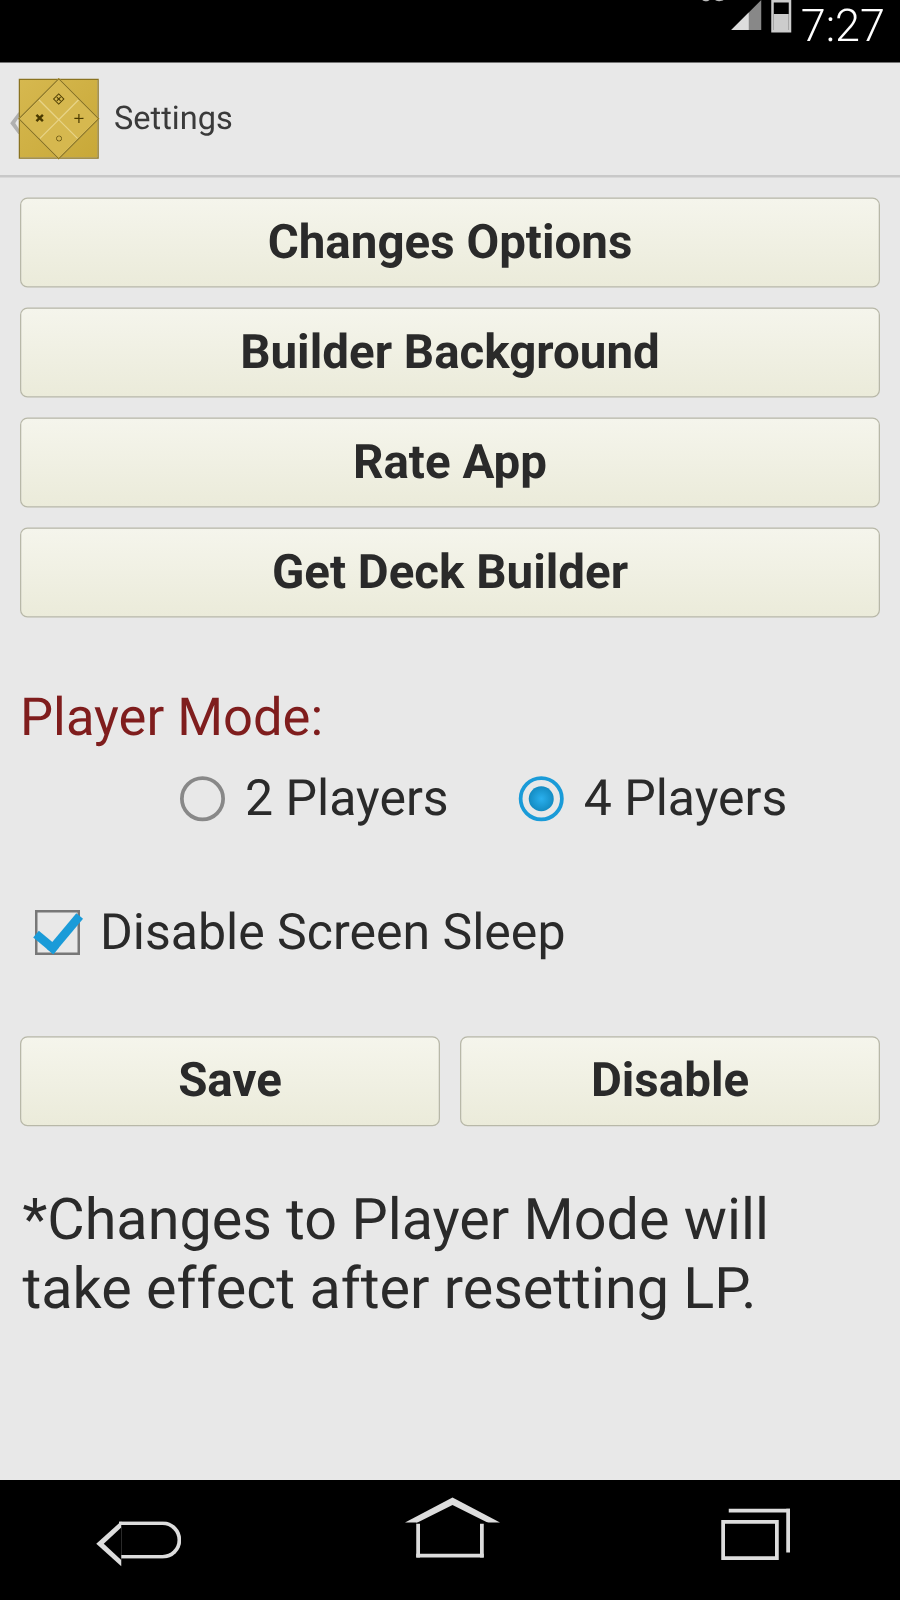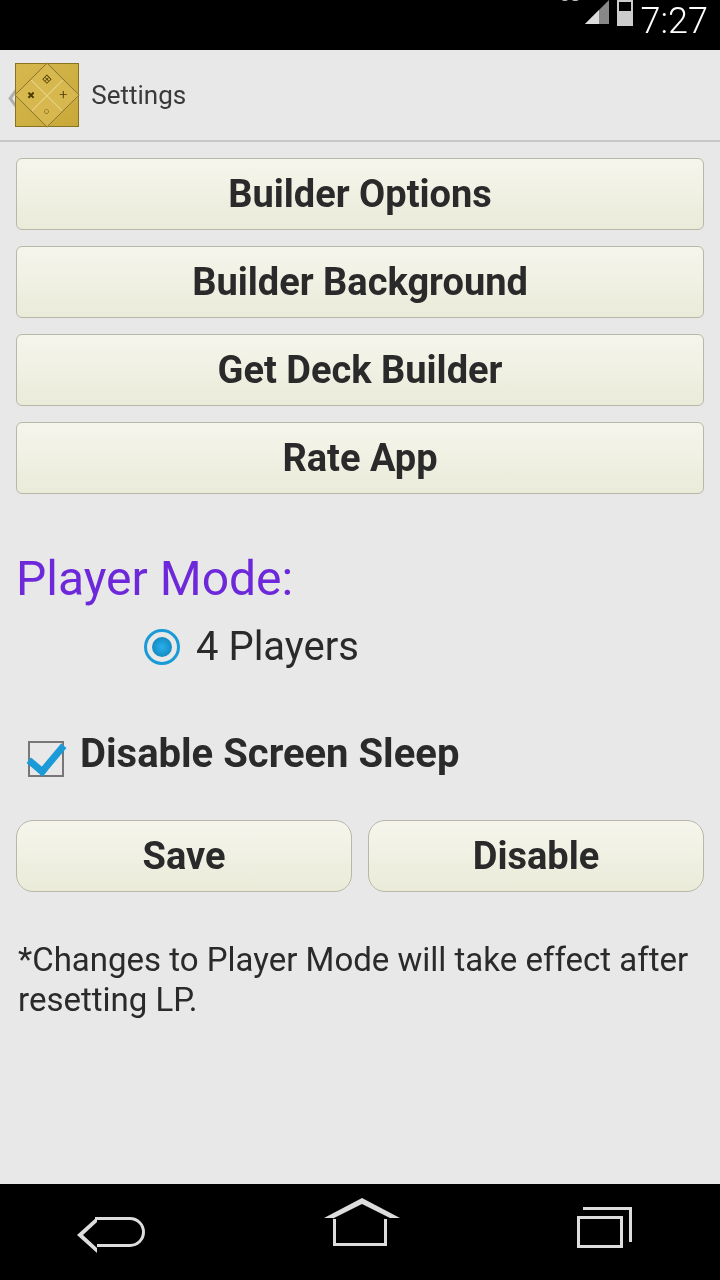--- a/index.html
+++ b/index.html
@@ -119,22 +119,22 @@
       margin-bottom: 16px;
       font-size: 38px;
       font-weight: bold;
       color: #2a2a2a;
       display: flex;
       align-items: center;
       justify-content: center;
       cursor: pointer;
     }
     .section-label {
-      font-size: 48px;
-      color: #6d28d9;
+      font-size: 42px;
+      color: #7f1d1d;
       margin: 40px 0 16px 0;
       padding-left: 0;
     }
     .radio-row {
       display: flex;
       gap: 56px;
       padding-left: 128px;
       align-items: center;
       margin-bottom: 60px;
     }
@@ -159,26 +159,25 @@
       width: 20px; height: 20px;
       border-radius: 50%;
       background: radial-gradient(circle, #2ab0ee, #0a7cb0);
       display: none;
     }
     .radio-outer.checked .radio-inner { display: block; }
     .radio-label { font-size: 40px; color: #2a2a2a; }
 
     .check-row {
       display: flex;
-      align-items: flex-end;
+      align-items: center;
       gap: 16px;
       padding-left: 12px;
-      margin-bottom: 43px;
+      margin-bottom: 60px;
       cursor: pointer;
-      font-weight: bold;
     }
     .check-box {
       width: 36px; height: 36px;
       border: 2px solid #777;
       position: relative;
     }
     .check-box.checked::after {
       content: '';
       position: absolute;
       left: 6px; top: -6px;
@@ -192,31 +191,31 @@
     .two-btn-row {
       display: flex;
       gap: 16px;
       margin-bottom: 48px;
     }
     .half-btn {
       flex: 1;
       height: 72px;
       background: linear-gradient(to bottom, #f5f5ec, #ebebda);
       border: 1px solid #b8b8a8;
-      border-radius: 17px;
+      border-radius: 6px;
       font-size: 38px;
       font-weight: bold;
       color: #2a2a2a;
       display: flex;
       align-items: center;
       justify-content: center;
       cursor: pointer;
     }
     .note {
-      font-size: 33px;
+      font-size: 46px;
       color: #2a2a2a;
       line-height: 1.2;
       padding: 0 2px;
     }
 
     .nav-bar {
       position: absolute;
       left: 0; right: 0; bottom: 0;
       height: 96px;
       background: #000;
@@ -309,28 +308,32 @@
         <div>⊞</div>
           <div>✕</div>
           <div>✚</div>
           <div>○</div>
       </div>
     </div>
     <div class="action-title">Settings</div>
   </div>
 
   <div class="main">
-    <div class="big-btn">Builder Options</div>
+    <div class="big-btn">Changes Options</div>
     <div class="big-btn">Builder Background</div>
+    <div class="big-btn">Rate App</div>
     <div class="big-btn">Get Deck Builder</div>
-    <div class="big-btn">Rate App</div>
 
     <div class="section-label">Player Mode:</div>
 
     <div class="radio-row">
+      <div class="radio-item">
+        <div class="radio-outer"></div>
+        <span class="radio-label">2 Players</span>
+      </div>
       <div class="radio-item">
         <div class="radio-outer checked">
             <div class="radio-inner"></div>
           </div>
         <span class="radio-label">4 Players</span>
       </div>
     </div>
 
     <div class="check-row">
       <div class="check-box checked"></div>

